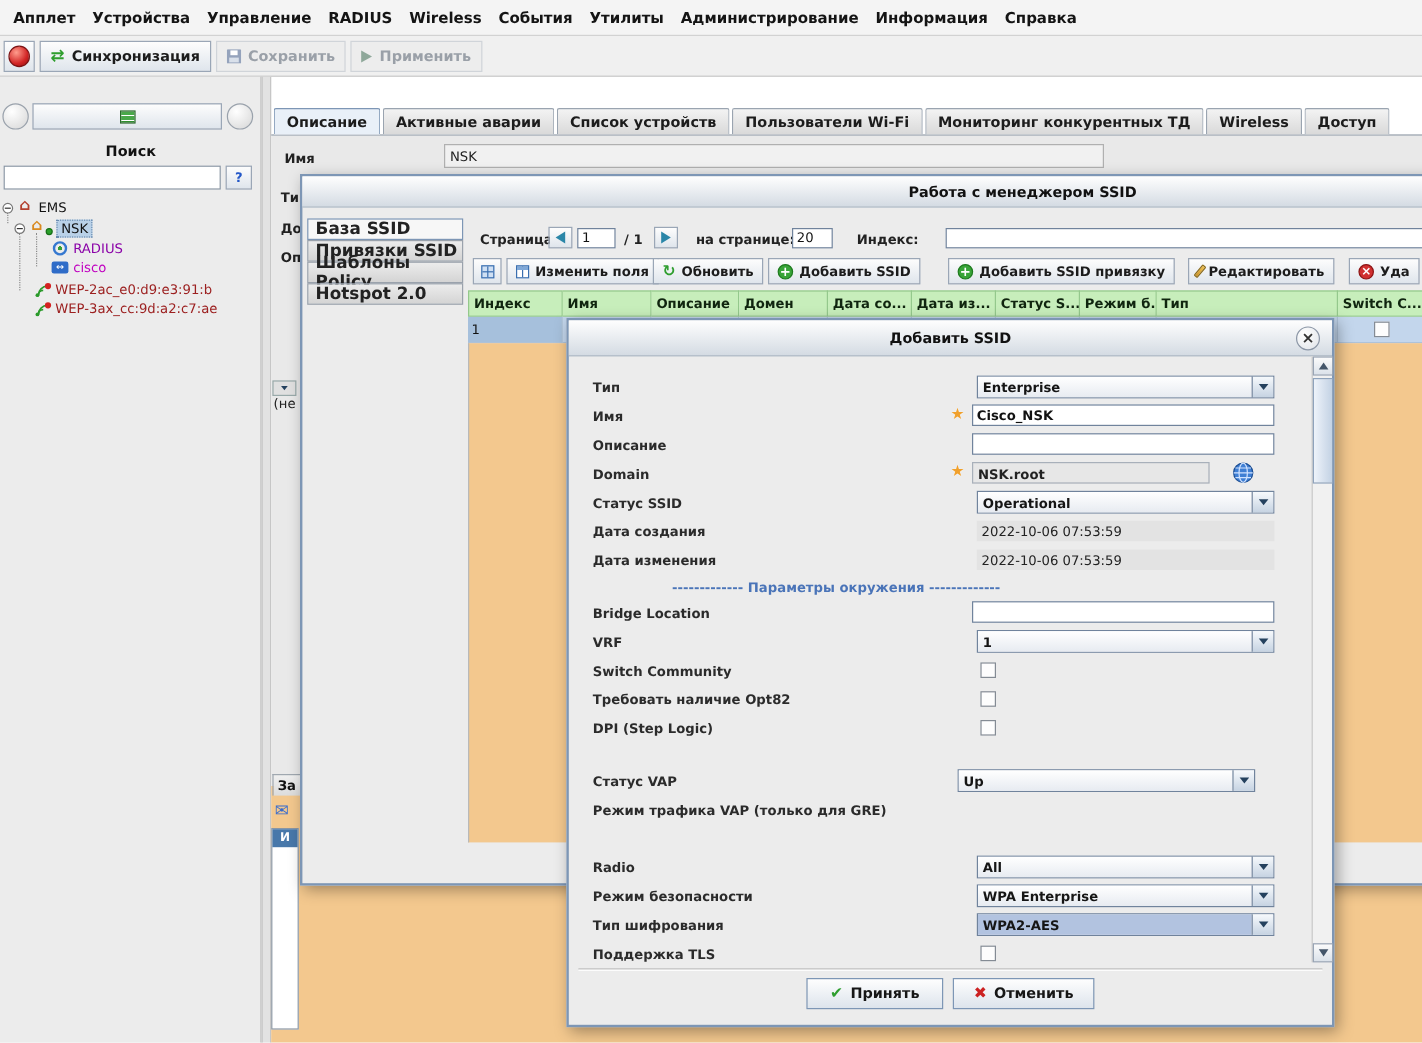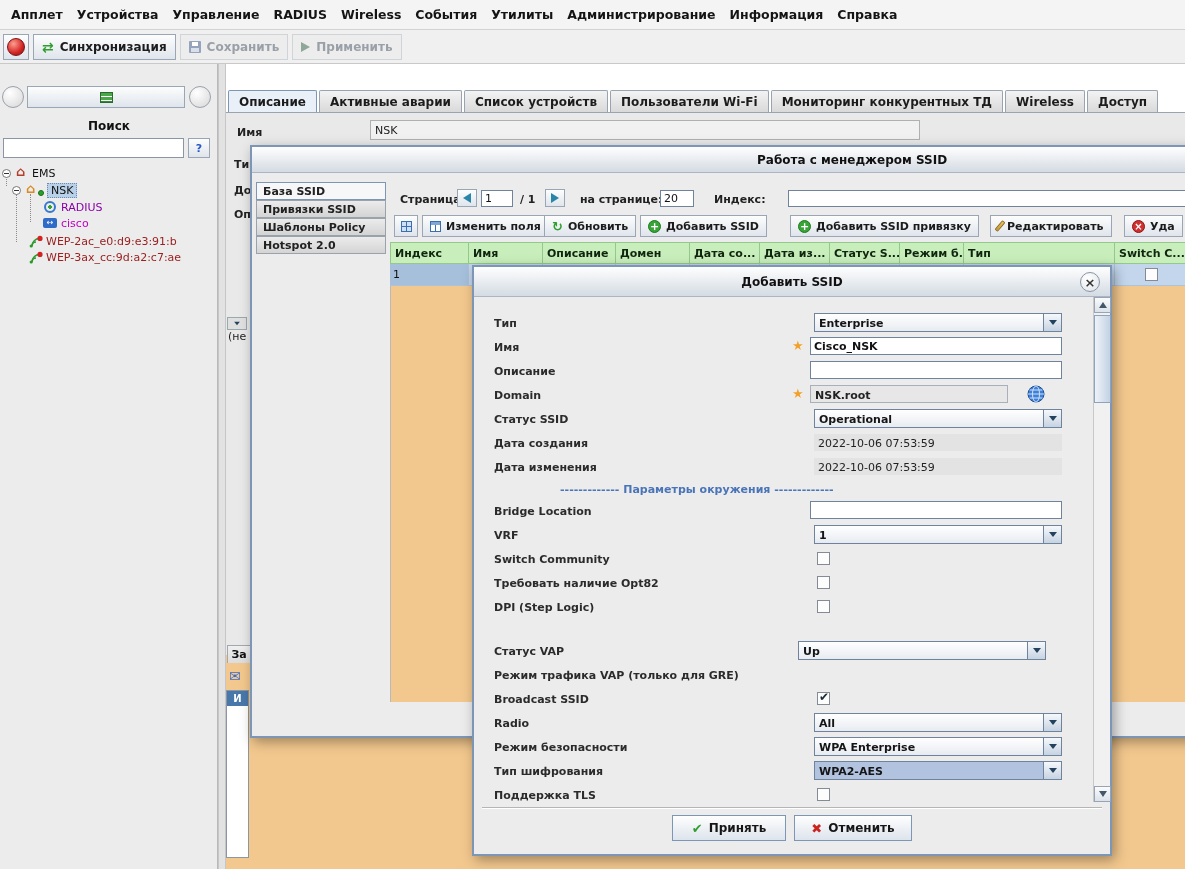--- a/index.html
+++ b/index.html
@@ -48,21 +48,21 @@
 .chip{position:absolute;width:24px;height:18px;background:linear-gradient(#f0f0f0,#dcdcdc);border:1px solid #a0a8b0;border-bottom:none;font-weight:bold;font-size:11px;text-align:center;line-height:17px;z-index:2}
 .ic-mail{position:absolute;font-size:14px;color:#3a6ccc;z-index:2}
 .minilist{position:absolute;width:23px;background:#fff;border:1px solid #8a96a4;z-index:2}
 .minilist .mlh{height:15px;background:#4878aa;color:#fff;font-weight:bold;font-size:10px;text-align:center;line-height:15px}
 .mini-spin{position:absolute;width:20px;height:13px;border:1px solid #9aa;background:#e0e0e0;display:grid;place-items:center}
 
 .dlg{position:absolute;background:#ececec;border:2px solid #7d96b5;box-shadow:3px 4px 12px rgba(0,0,0,.35)}
 .titlebar{position:relative;background:linear-gradient(#fefefe,#d4dbe3);border-bottom:1px solid #aab6c4;font-weight:bold;font-size:12px;color:#111}
 .closebtn{position:absolute;width:20px;height:20px;border-radius:50%;border:1px solid #8a95a5;background:radial-gradient(circle at 35% 30%,#fff,#dfe3e8);display:grid;place-items:center;font-weight:bold;font-size:13px;color:#333}
 
-.vtab{position:absolute;left:4px;width:130px;height:18px;border:1px solid #9aa2ac;background:linear-gradient(#ececec,#d4d4d4);font-weight:bold;font-size:11px;display:flex;align-items:center;padding-left:6px;color:#222}
+.vtab{position:absolute;left:4px;width:130px;height:18px;border:1px solid #9aa2ac;background:linear-gradient(#ececec,#d4d4d4);font-weight:bold;font-size:14px;display:flex;align-items:center;padding-left:6px;color:#222}
 .vtab.active{background:#f7f7f7;border-color:#7d96b5}
 .d1lbl{position:absolute;font-weight:bold;font-size:11px;color:#222;white-space:nowrap}
 .pgbtn{position:absolute;width:20px;height:18px;border:1px solid #9aa6b6;background:linear-gradient(#fdfdfd,#dfe5ec);display:grid;place-items:center}
 .tri-l{width:0;height:0;border-top:5px solid transparent;border-bottom:5px solid transparent;border-right:8px solid #2a86a8}
 .tri-r{width:0;height:0;border-top:5px solid transparent;border-bottom:5px solid transparent;border-left:8px solid #2a86a8}
 .tri-d{width:0;height:0;border-left:4px solid transparent;border-right:4px solid transparent;border-top:5px solid #24415e}
 .tinput{position:absolute;height:17px;border:1px solid #70839c;background:#fff;font:bold 11px "DejaVu Sans",sans-serif;padding:0 3px;color:#111}
 .d1btn{position:absolute;top:68px;height:22px;padding:0 7px;border:1px solid #9aa6b6;background:linear-gradient(#fdfdfd,#dfe5ec);display:inline-flex;align-items:center;gap:5px;font-weight:bold;font-size:11px;color:#1c1c1c;white-space:nowrap}
 .ic-grid{width:11px;height:11px;border:1px solid #3a6fb0;background:linear-gradient(#3a6fb0,#3a6fb0) 50% 0/1px 100% no-repeat,linear-gradient(#3a6fb0,#3a6fb0) 0 50%/100% 1px no-repeat,#cfe0f4}
 .ic-cols{width:11px;height:11px;border:1px solid #3a6fb0;background:linear-gradient(#7fa8d8,#7fa8d8) 0 0/100% 3px no-repeat,linear-gradient(#3a6fb0,#3a6fb0) 50% 0/1px 100% no-repeat,#fff}
@@ -413,24 +413,20 @@
           <span class="cbtn">
               <span class="tri-d"></span>
             </span>
         </div>
       </div>
 
       <div class="frow" style="top:366px">
         <span class="flabel">Режим трафика VAP (только для GRE)</span>
       </div>
 
-      <div class="frow" style="top:390px">
-        <span class="flabel">Broadcast SSID</span>
-        <span class="chk on" style="left:343px;top:5px"></span>
-      </div>
 
       <div class="frow" style="top:414px">
         <span class="flabel">Radio</span>
         <div class="combo" style="left:340px;top:2px;width:248px">
           <span class="cval">All</span>
           <span class="cbtn">
               <span class="tri-d"></span>
             </span>
         </div>
       </div>

